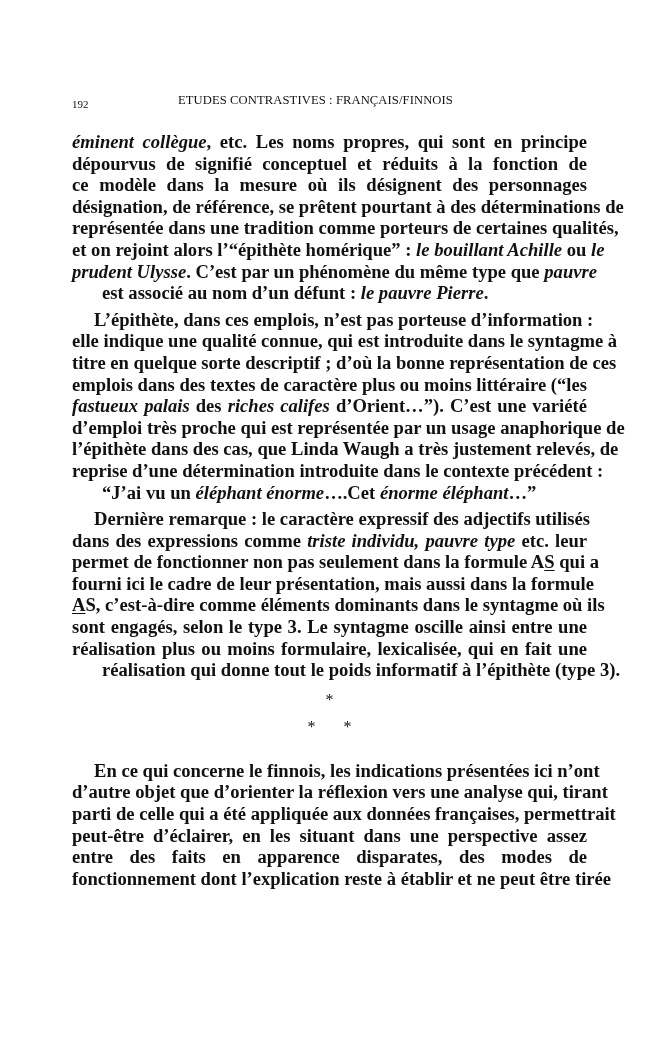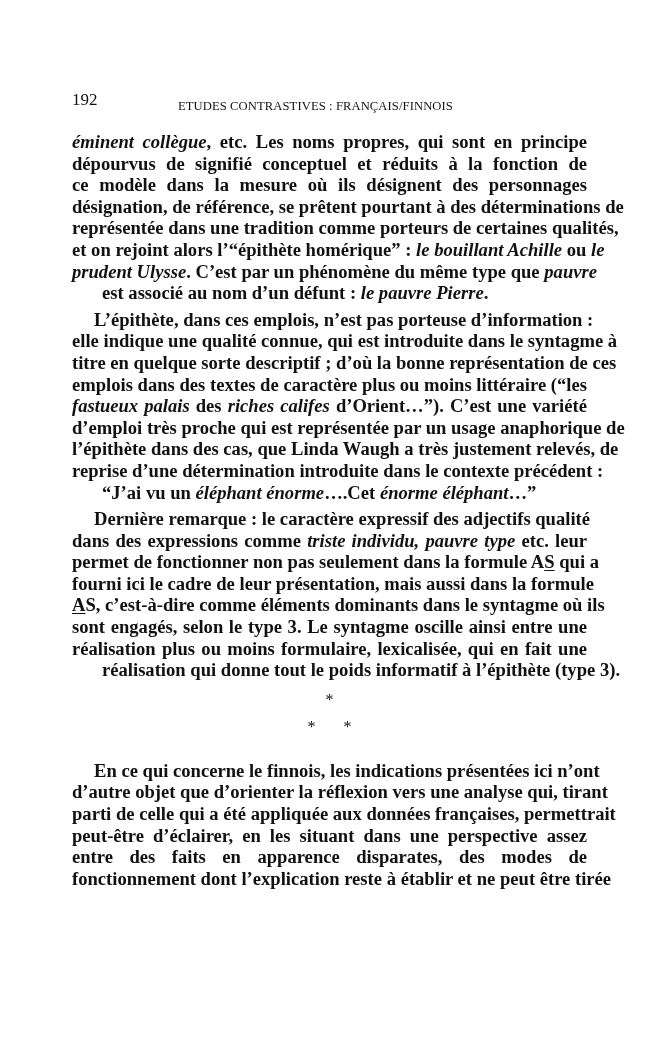--- a/index.html
+++ b/index.html
@@ -1,20 +1,20 @@
 <!DOCTYPE html>
 <html><head>
   <meta charset="utf-8">
   <style>
     html, body { margin: 0; padding: 0; background: #ffffff; }
     body { width: 650px; height: 1037px; position: relative; overflow: hidden;
            font-family: "Liberation Serif", "DejaVu Serif", serif; color: #111111; }
     .running-head { position: absolute; top: 86px; left: 72px; width: 515px; height: 20px; }
-    .page-number { position: absolute; left: 0; top: 4px; font-size: 17px; }
-    .running-title { position: absolute; left: 106px; top: 13px; font-size: 12.6px; letter-spacing: 0.1px; }
+    .page-number { position: absolute; left: 0; top: 12px; font-size: 11px; }
+    .running-title { position: absolute; left: 106px; top: 7px; font-size: 12.6px; letter-spacing: 0.1px; }
     .body-text { position: absolute; top: 131px; left: 72px; width: 515px; }
     .para { margin: 0 0 5px 0; font-weight: bold; }
     .line { display: block; height: 21.6px; line-height: 21.6px; font-size: 18.6px;
             text-align: justify; text-align-last: justify; white-space: nowrap; overflow: visible; }
     .line.last { text-align-last: left; margin-left: 30px; }
     .line.indent { padding-left: 22px; }
     .line .it { font-style: italic; }
     .line .ul { text-decoration: underline; text-underline-offset: 2px; }
     .separator { text-align: center; font-size: 16px; }
     .sep-line { display: block; height: 27px; line-height: 27px; }
@@ -46,21 +46,21 @@
       <span class="line"><span>elle indique une qualité connue, qui est introduite dans le syntagme à</span></span>
       <span class="line"><span>titre en quelque sorte descriptif ; d’où la bonne représentation de ces</span></span>
       <span class="line"><span>emplois dans des textes de caractère plus ou moins littéraire (“les</span></span>
       <span class="line"><span class="it">fastueux palais</span><span> des </span><span class="it">riches califes</span><span> d’Orient…”). C’est une variété</span></span>
       <span class="line"><span>d’emploi très proche qui est représentée par un usage anaphorique de</span></span>
       <span class="line"><span>l’épithète dans des cas, que Linda Waugh a très justement relevés, de</span></span>
       <span class="line"><span>reprise d’une détermination introduite dans le contexte précédent :</span></span>
       <span class="line last"><span>“J’ai vu un </span><span class="it">éléphant énorme</span><span>….Cet </span><span class="it">énorme éléphant</span><span>…”</span></span>
     </div>
   <div class="para">
-      <span class="line indent"><span>Dernière remarque : le caractère expressif des adjectifs qualité</span></span>
+      <span class="line indent"><span>Dernière remarque : le caractère expressif des adjectifs utilisés</span></span>
       <span class="line"><span>dans des expressions comme </span><span class="it">triste individu, pauvre type</span><span> etc. leur</span></span>
       <span class="line"><span>permet de fonctionner non pas seulement dans la formule A</span><span class="ul">S</span><span> qui a</span></span>
       <span class="line"><span>fourni ici le cadre de leur présentation, mais aussi dans la formule</span></span>
       <span class="line"><span class="ul">A</span><span>S, c’est-à-dire comme éléments dominants dans le syntagme où ils</span></span>
       <span class="line"><span>sont engagés, selon le type 3. Le syntagme oscille ainsi entre une</span></span>
       <span class="line"><span>réalisation plus ou moins formulaire, lexicalisée, qui en fait une</span></span>
       <span class="line last"><span>réalisation qui donne tout le poids informatif à l’épithète (type 3).</span></span>
     </div>
   <div class="separator">
     <span class="sep-line">

